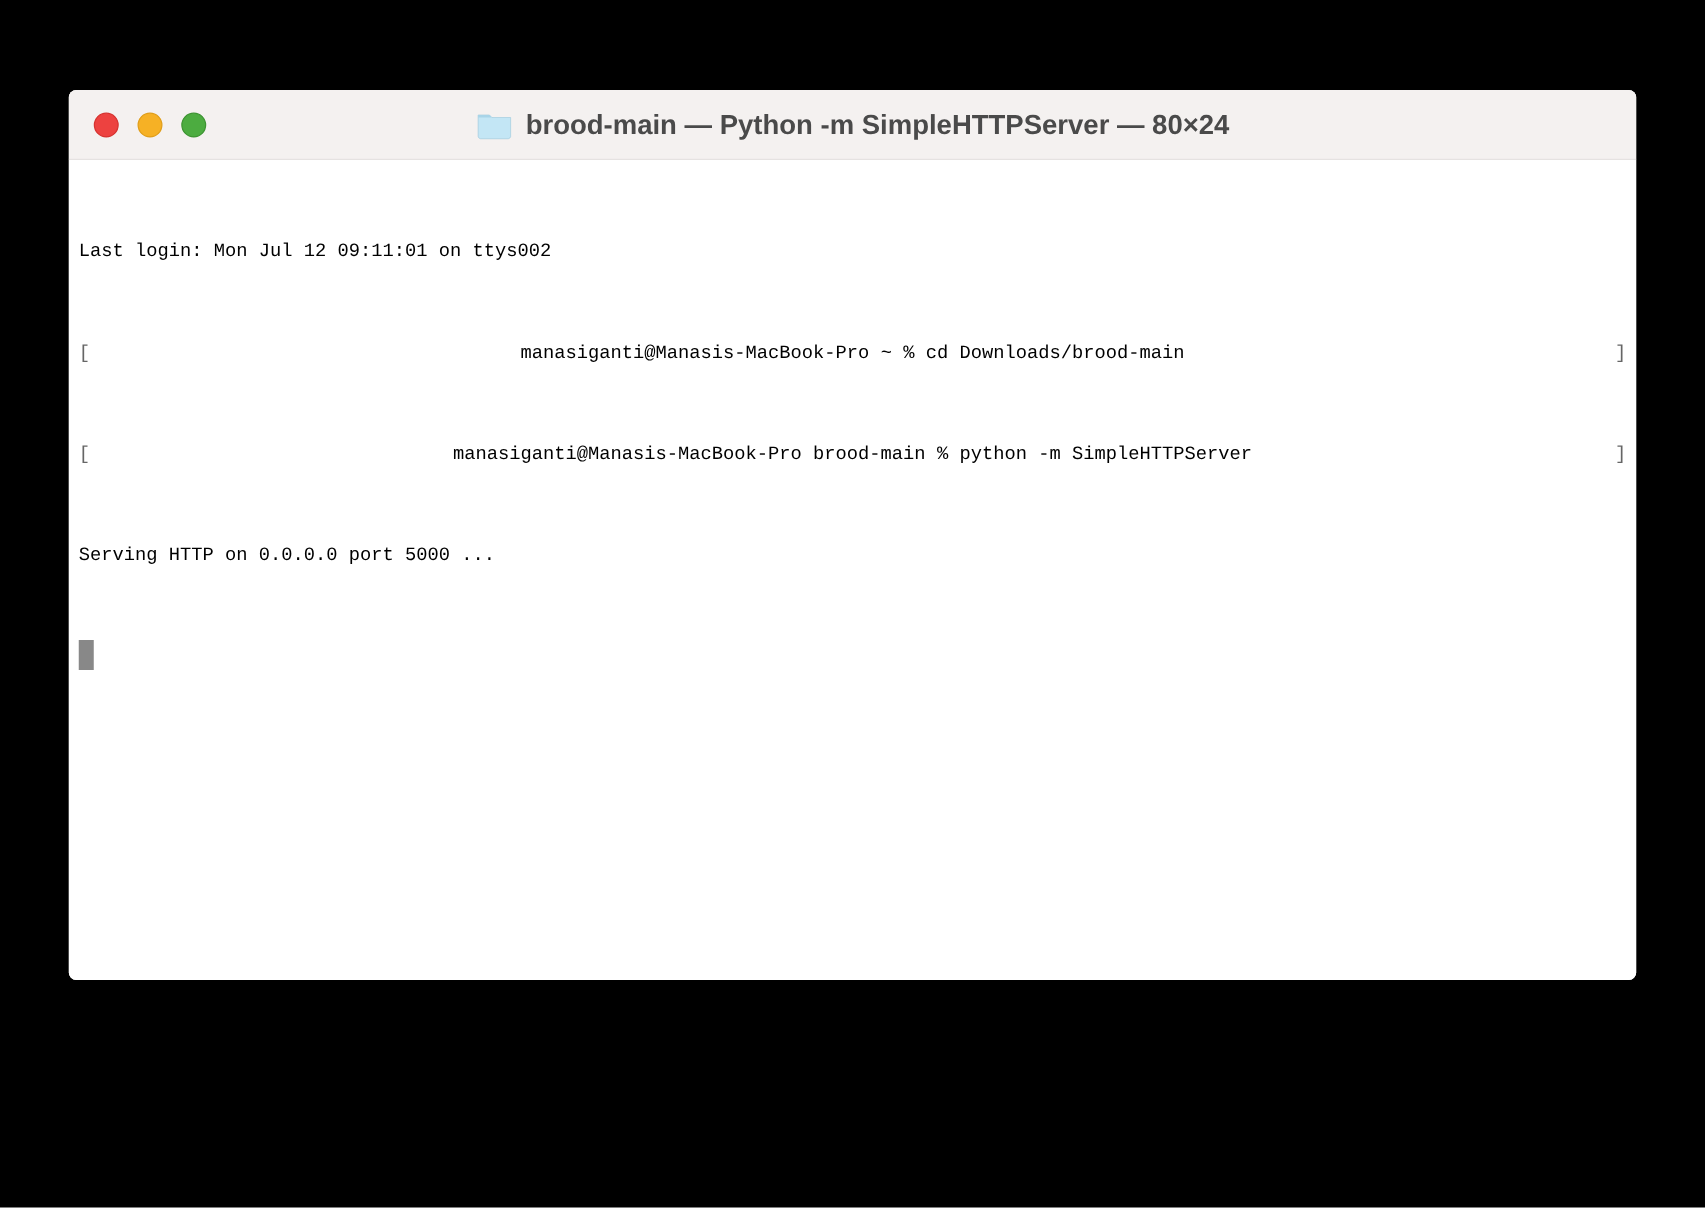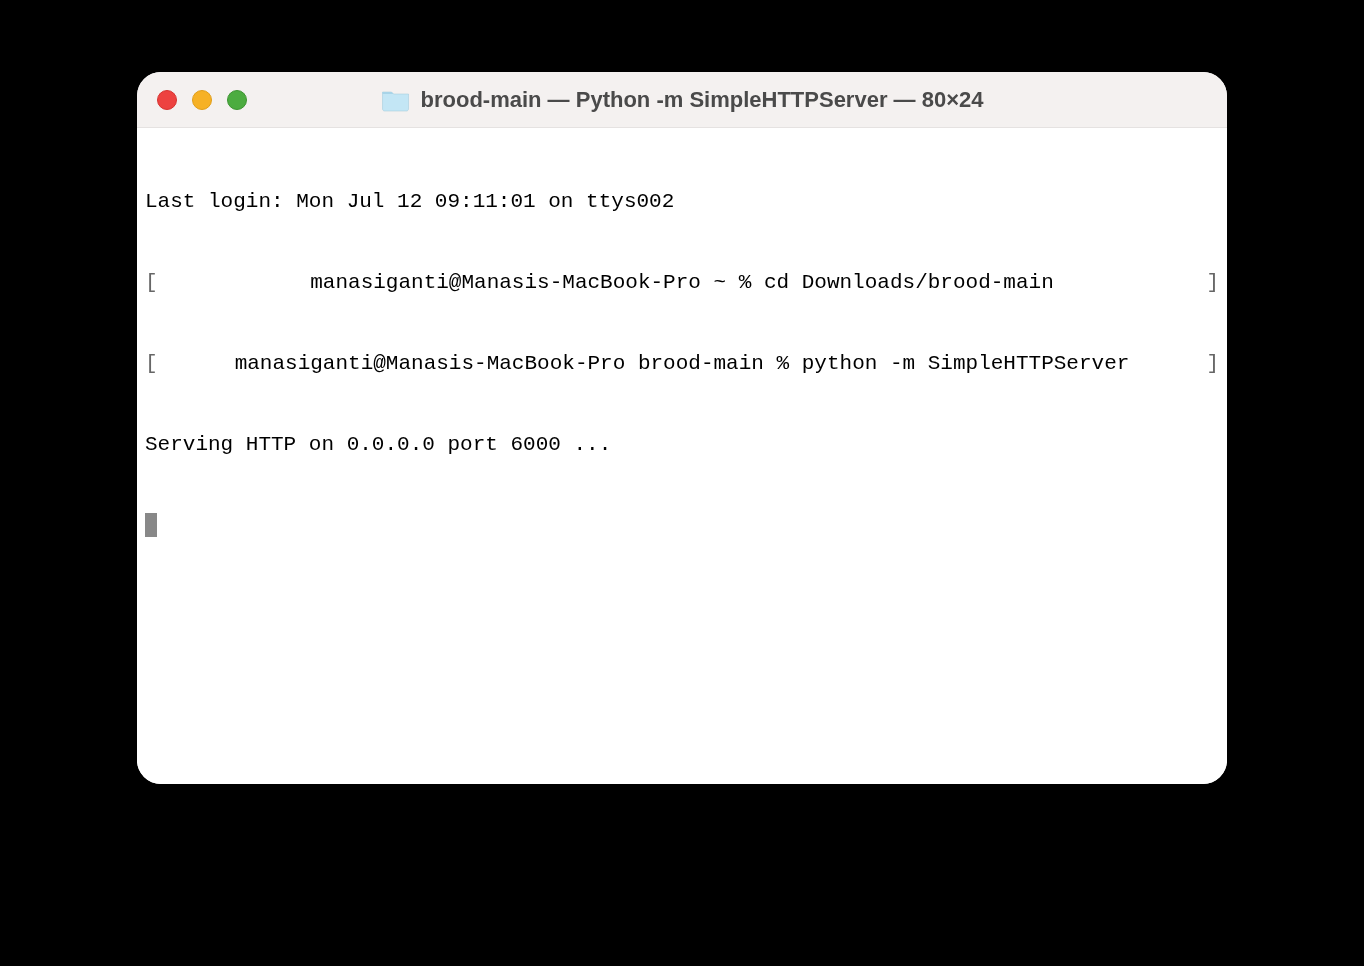--- a/index.html
+++ b/index.html
@@ -13,24 +13,24 @@
       width: 1364px;
       height: 966px;
       display: flex;
       align-items: flex-start;
       justify-content: center;
       padding-top: 72px;
       font-family: -apple-system, BlinkMacSystemFont, "Segoe UI", sans-serif;
     }
     
     .terminal-window {
-      width: 1090px;
+      width: 1254px;
       height: 712px;
       background: #ffffff;
-      border-radius: 24px;
+      border-radius: 6px;
       overflow: hidden;
       box-shadow: 0 20px 60px rgba(0,0,0,0.5);
       display: flex;
       flex-direction: column;
     }
     
     .titlebar {
       height: 56px;
       background: #f4f1f0;
       border-bottom: 1px solid #e5e2e1;
@@ -92,21 +92,21 @@
       font-weight: 700;
       color: #4a4a4a;
       white-space: nowrap;
     }
     
     .terminal-content {
       flex: 1;
       background: #ffffff;
       padding: 6px 8px;
       font-family: "SF Mono", Menlo, Monaco, "Courier New", monospace;
-      font-size: 21px;
+      font-size: 15px;
       line-height: 27px;
       color: #000000;
       white-space: pre;
       overflow: hidden;
       position: relative;
     }
     
     .terminal-line {
       white-space: pre;
       position: relative;
@@ -160,17 +160,17 @@
         </svg>
       </div>
       <div class="window-title">brood-main — Python -m SimpleHTTPServer — 80×24</div>
     </div>
   </div>
 
   <div class="terminal-content">
     <div class="terminal-line"><span>Last login: Mon Jul 12 09:11:01 on ttys002</span></div>
     <div class="terminal-line bracket-line"><span class="bracket-left">[</span><span class="line-content">manasiganti@Manasis-MacBook-Pro ~ % cd Downloads/brood-main</span><span class="bracket-right">]</span></div>
     <div class="terminal-line bracket-line"><span class="bracket-left">[</span><span class="line-content">manasiganti@Manasis-MacBook-Pro brood-main % python -m SimpleHTTPServer</span><span class="bracket-right">]</span></div>
-    <div class="terminal-line"><span>Serving HTTP on 0.0.0.0 port 6000 ...</span></div>
+    <div class="terminal-line"><span>Serving HTTP on 0.0.0.0 port 5000 ...</span></div>
     <div class="terminal-line"><span class="cursor"></span></div>
   </div>
 
 </div>
 
 </body></html>

